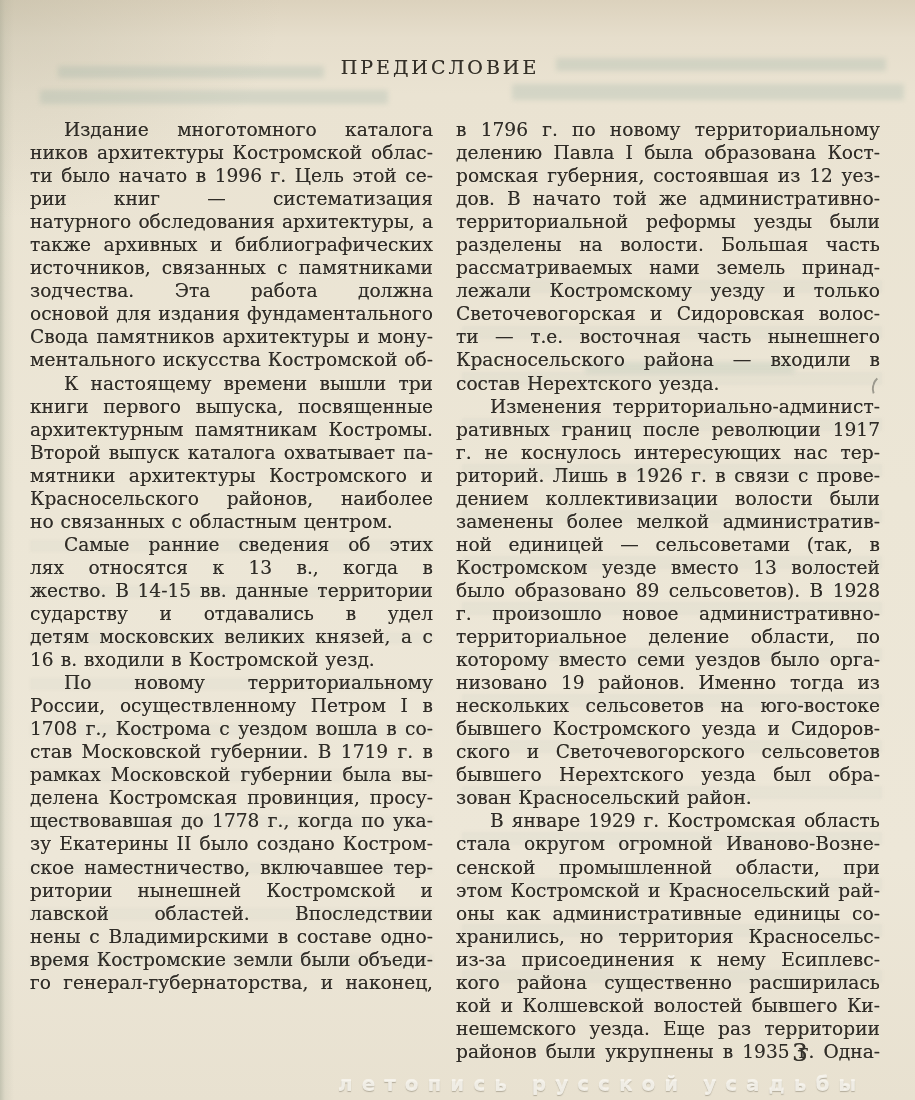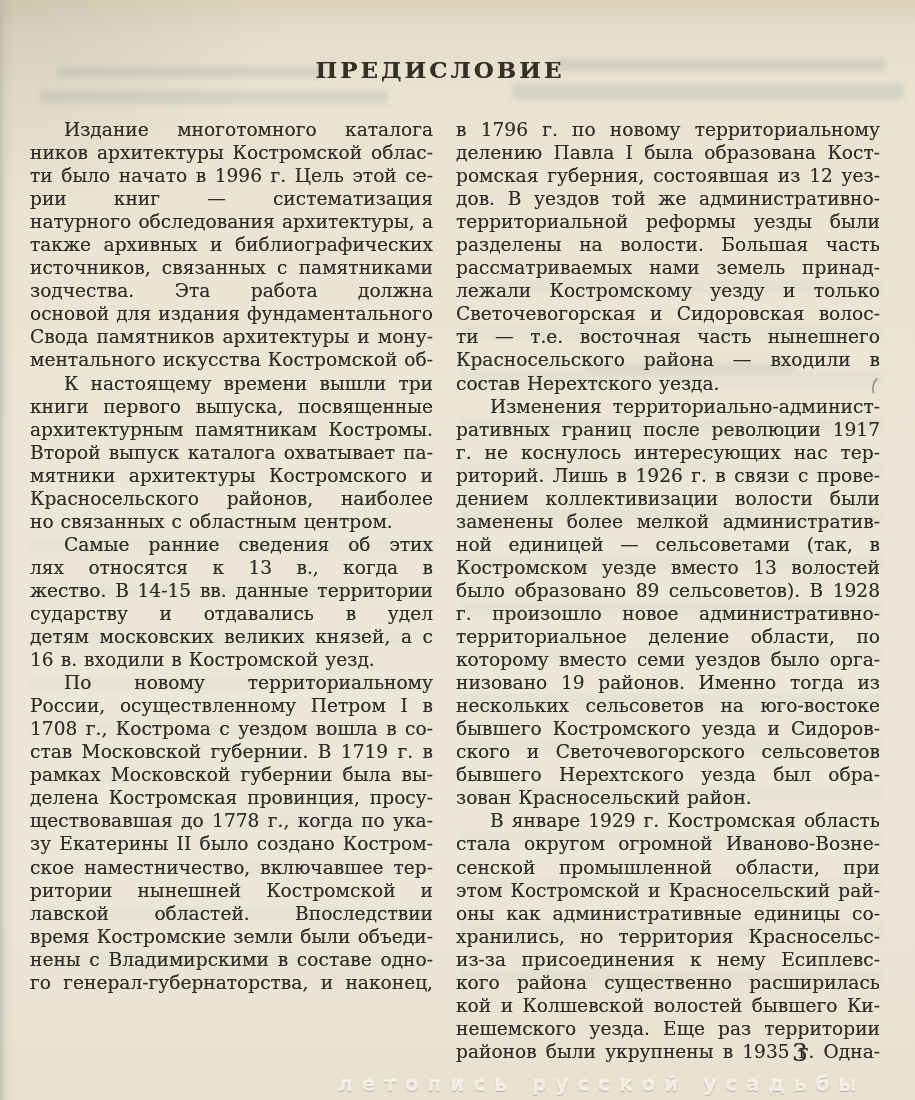--- a/index.html
+++ b/index.html
@@ -19,21 +19,21 @@
   .para{margin:0;}
   .line{
     line-height:23.05px;height:23.05px;overflow:hidden;
     text-align:justify;text-align-last:justify;
     word-spacing:.06em;white-space:normal;
   }
   .line.indent{text-indent:34px;}
   .line.last{text-align-last:left;}
   .title{
     position:absolute;top:56px;left:20px;width:840px;margin:0;
-    text-align:center;font-weight:700;font-size:23px;letter-spacing:3px;
+    text-align:center;font-weight:400;font-size:19px;letter-spacing:3px;
     color:#343028;text-shadow:0 0 .6px rgba(52,48,40,.6);
   }
   .pagenum{
     position:absolute;left:760px;top:1038px;width:80px;text-align:center;
     font-size:25px;color:#35322b;text-shadow:0 0 .5px rgba(53,50,43,.5);
   }
   .watermark{
     position:absolute;left:338px;top:1072px;width:570px;
     font-family:"DejaVu Sans","Liberation Sans",sans-serif;
     font-size:20px;font-weight:700;letter-spacing:9px;white-space:nowrap;
@@ -117,32 +117,32 @@
         <div class="line">России, осуществленному Петром I в</div>
         <div class="line">1708 г., Кострома с уездом вошла в со-</div>
         <div class="line">став Московской губернии. В 1719 г. в</div>
         <div class="line">рамках Московской губернии была вы-</div>
         <div class="line">делена Костромская провинция, просу-</div>
         <div class="line">ществовавшая до 1778 г., когда по ука-</div>
         <div class="line">зу Екатерины II было создано Костром-</div>
         <div class="line">ское наместничество, включавшее тер-</div>
         <div class="line">ритории нынешней Костромской и Ярос-</div>
         <div class="line">лавской областей. Впоследствии недолгое</div>
+        <div class="line">нены с Владимирскими в составе одно-</div>
         <div class="line">время Костромские земли были объеди-</div>
-        <div class="line">нены с Владимирскими в составе одно-</div>
         <div class="line">го генерал-губернаторства, и наконец,</div>
       </div>
     </div>
 
   <div class="col col-right">
       <div class="para">
         <div class="line">в 1796 г. по новому территориальному</div>
         <div class="line">делению Павла I была образована Кост-</div>
         <div class="line">ромская губерния, состоявшая из 12 уез-</div>
-        <div class="line">дов. В уездов той же административно-</div>
+        <div class="line">дов. В начато той же административно-</div>
         <div class="line">территориальной реформы уезды были</div>
         <div class="line">разделены на волости. Большая часть</div>
         <div class="line">рассматриваемых нами земель принад-</div>
         <div class="line">лежали Костромскому уезду и только</div>
         <div class="line">Светочевогорская и Сидоровская волос-</div>
         <div class="line">ти — т.е. восточная часть нынешнего</div>
         <div class="line">Красносельского района — входили в</div>
         <div class="line last">состав Нерехтского уезда.</div>
       </div>
       <div class="para">

